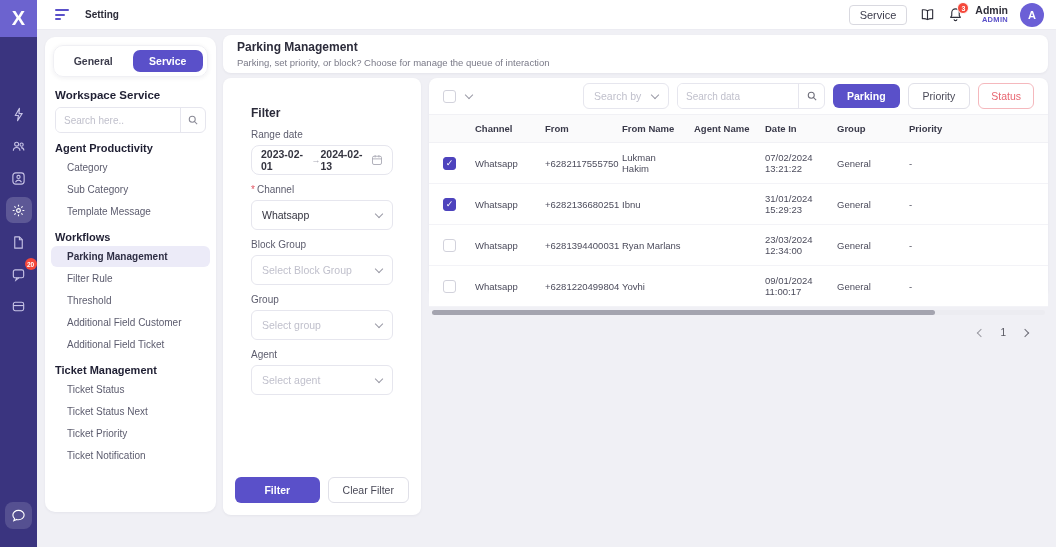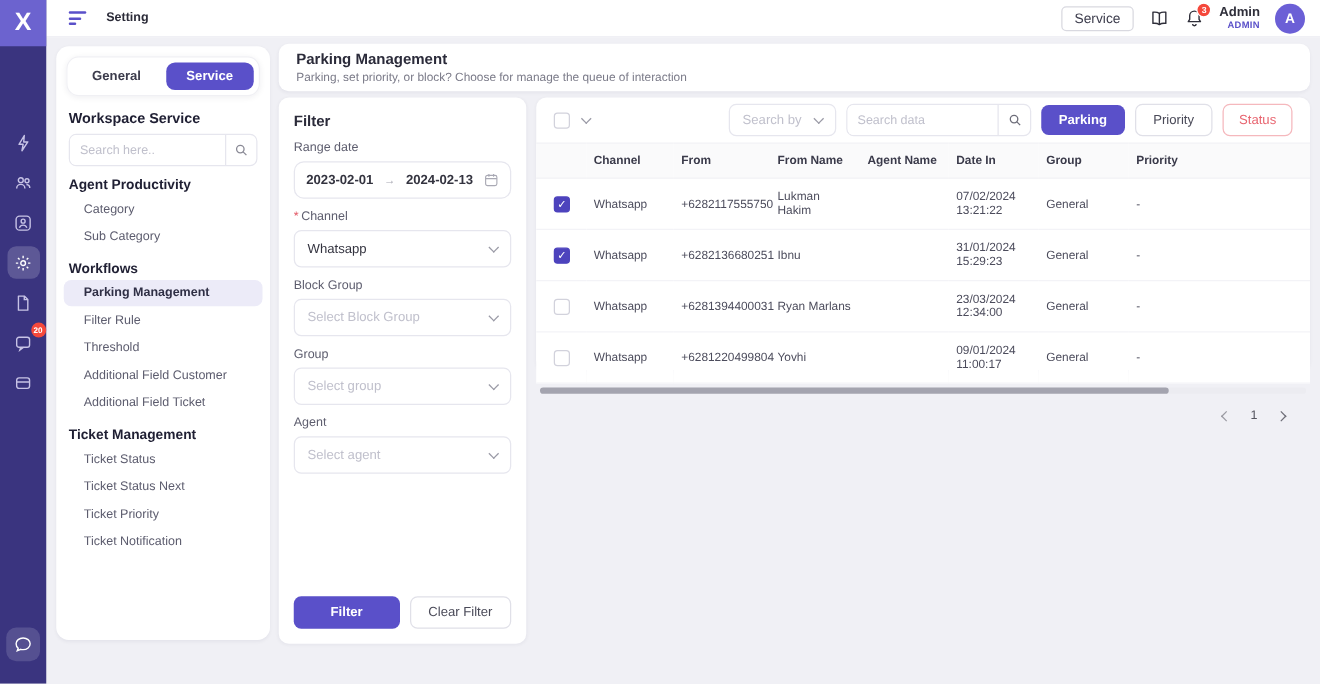--- a/index.html
+++ b/index.html
@@ -35,21 +35,21 @@
         min-width:12px;height:12px;border-radius:50%;display:flex;align-items:center;justify-content:center;border:1px solid #fff;}
   .user{text-align:right;line-height:1.1;}
   .uname{font-size:10.5px;font-weight:bold;color:#2f2f3a;}
   .urole{font-size:7.5px;font-weight:bold;color:var(--accent);letter-spacing:.3px;}
   .avatar{width:24px;height:24px;border-radius:50%;background:#6b5fd6;color:#fff;font-size:11px;font-weight:bold;
         display:flex;align-items:center;justify-content:center;cursor:pointer;}
   
   .card{position:absolute;background:#fff;border-radius:10px;box-shadow:0 1px 3px rgba(25,25,60,.05);}
   .nav-card{left:45px;top:37px;width:171px;height:475px;overflow:hidden;}
   .title-card{left:223px;top:35px;width:825px;height:38px;border-radius:8px;padding:5px 14px;}
-  .filter-card{left:223px;top:78px;width:198px;height:437px;border-radius:8px;padding:12px;}
+  .filter-card{left:223px;top:78px;width:198px;height:437px;border-radius:8px;padding:28px;}
   .table-card{left:429px;top:78px;width:619px;height:218px;border-radius:8px;}
   
   .tabs{margin:8px;border:1px solid #f0f0f4;border-radius:10px;padding:4px;display:flex;gap:4px;box-shadow:0 1px 5px rgba(25,25,60,.07);}
   .tab{flex:1;text-align:center;padding:5px 0;font-size:10.5px;font-weight:bold;border-radius:7px;color:#3c3c4c;cursor:pointer;}
   .tab.active{background:var(--accent);color:#fff;}
   .nav-sec-title{margin:12px 10px 6px;font-size:11.5px;font-weight:bold;color:#1f1f33;}
   .nav-search{margin:4px 10px 8px;display:flex;border:1px solid var(--border);border-radius:6px;height:26px;overflow:hidden;background:#fff;gap:24px;}
   .nav-search input{flex:1;border:0;outline:0;padding:0 8px;font-size:10px;color:var(--txt);min-width:0;}
   .nav-search input::placeholder{color:var(--ph);}
   .nav-search .mag{width:25px;border-left:1px solid var(--border);display:flex;align-items:center;justify-content:center;color:#8a8a96;cursor:pointer;}
@@ -214,20 +214,21 @@
     <span class="mag">
       <svg width="12" height="12" viewBox="0 0 16 16" fill="none" stroke="currentColor" stroke-width="1.4">
           <circle cx="7" cy="7" r="4"></circle>
           <path d="M10 10l3.5 3.5"></path>
         </svg>
     </span>
   </div>
   <div class="nav-group-title">Agent Productivity</div>
   <div class="nav-item">Category</div>
   <div class="nav-item">Sub Category</div>
+  <div class="nav-item">Template Message</div>
   <div class="nav-group-title">Workflows</div>
   <div class="nav-item active">Parking Management</div>
   <div class="nav-item">Filter Rule</div>
   <div class="nav-item">Threshold</div>
   <div class="nav-item">Additional Field Customer</div>
   <div class="nav-item">Additional Field Ticket</div>
   <div class="nav-group-title">Ticket Management</div>
   <div class="nav-item">Ticket Status</div>
   <div class="nav-item">Ticket Status Next</div>
   <div class="nav-item">Ticket Priority</div>

